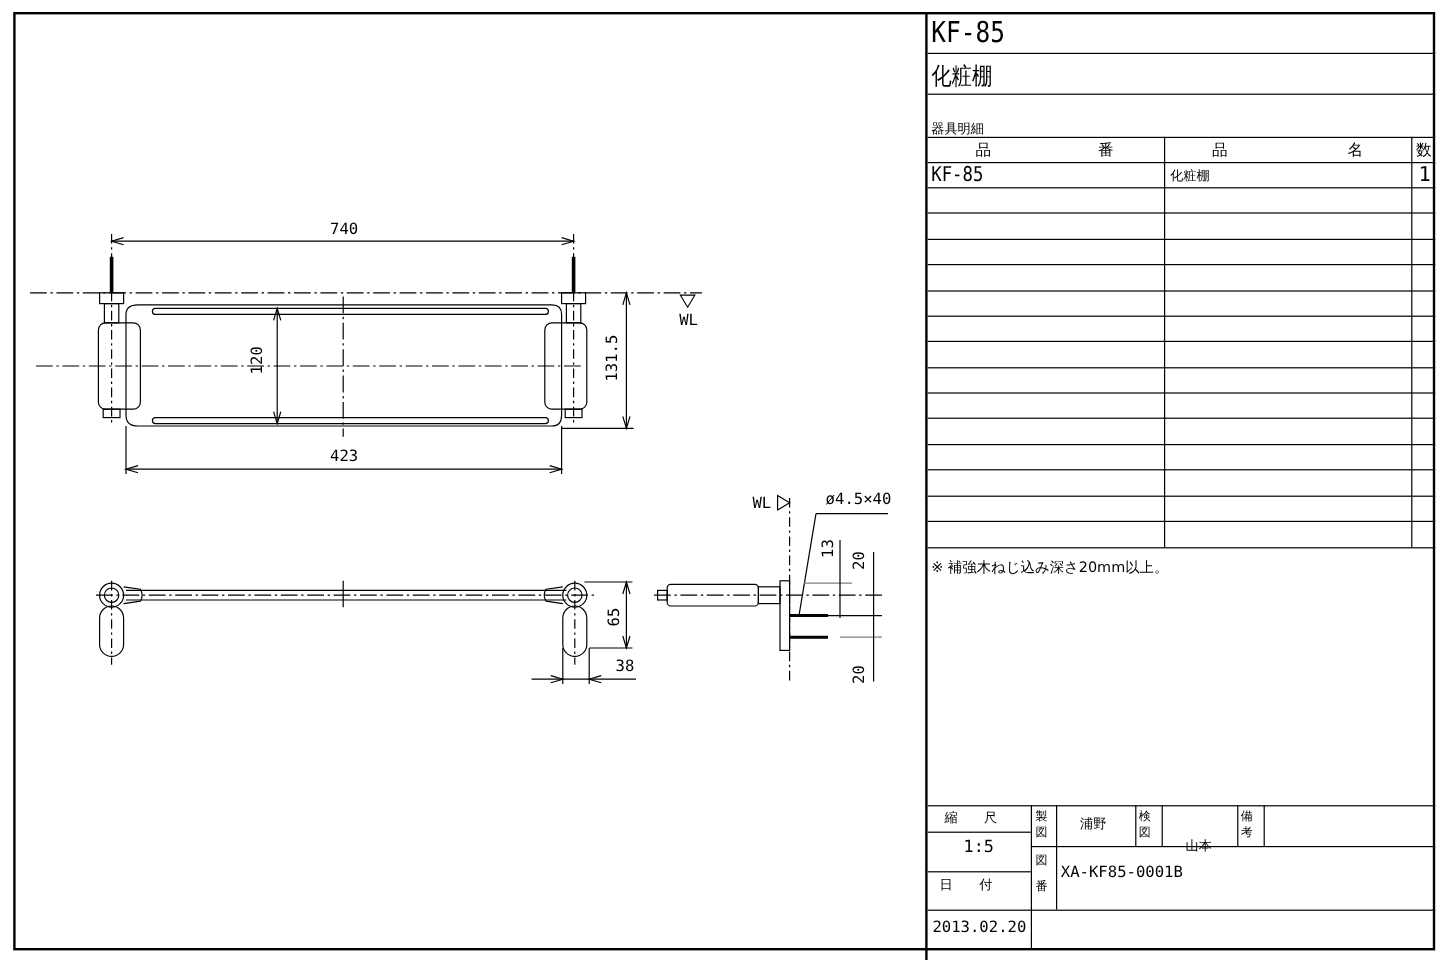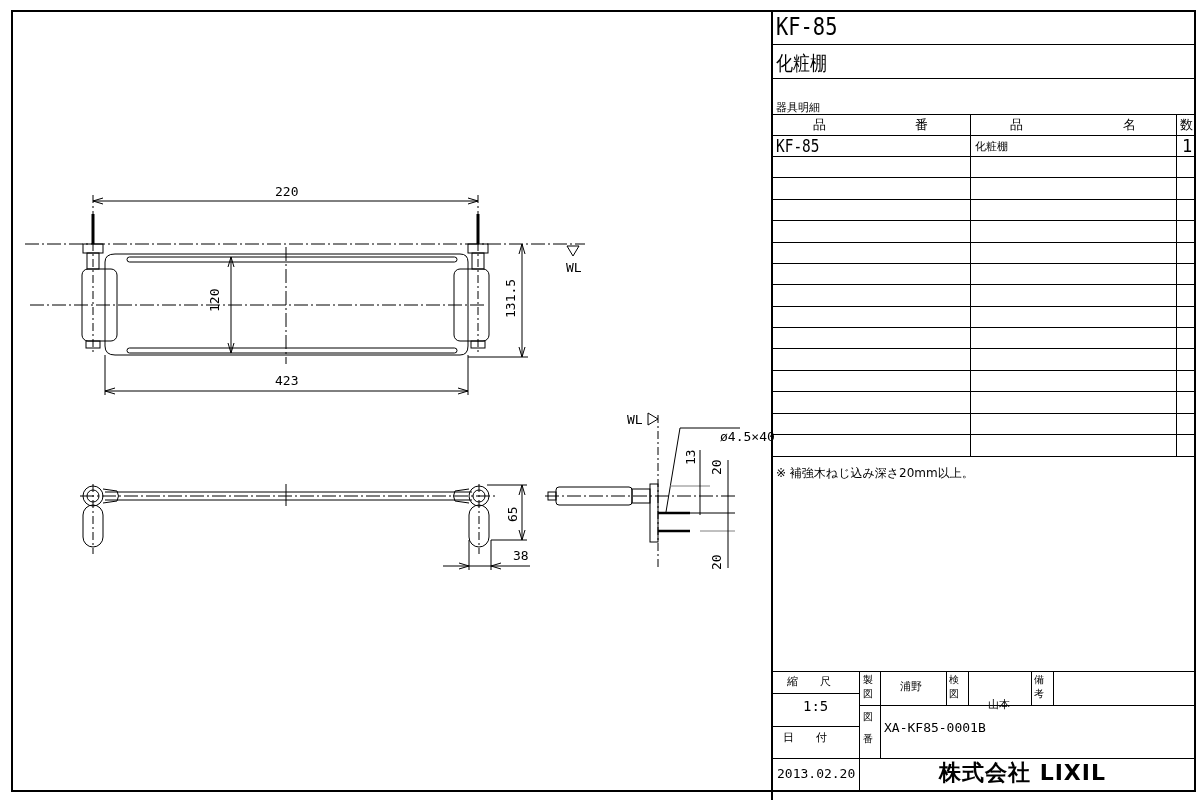--- a/index.html
+++ b/index.html
@@ -122,29 +122,29 @@
     <line x1="680" y1="428" x2="666" y2="512"></line>
 
     <line x1="670" y1="486" x2="710" y2="486" stroke="#808080"></line>
     <line x1="700" y1="450" x2="700" y2="515"></line>
     <line x1="685" y1="513" x2="735" y2="513"></line>
     <line x1="700" y1="531" x2="735" y2="531" stroke="#808080"></line>
     <line x1="728" y1="460" x2="728" y2="568"></line>
   </g>
 </svg>
 
-<div class="abs dimtxt" style="left:275px;top:184px;">220</div>
+<div class="abs dimtxt" style="left:275px;top:184px;">740</div>
 <div class="abs dimtxt" style="left:275px;top:373px;">423</div>
 <div class="abs dimtxt" style="left:207px;top:312px;transform:rotate(-90deg);transform-origin:left top;">120</div>
 <div class="abs dimtxt" style="left:503px;top:318px;transform:rotate(-90deg);transform-origin:left top;">131.5</div>
 <div class="abs dimtxt" style="left:566px;top:260px;">WL</div>
 <div class="abs dimtxt" style="left:505px;top:522px;transform:rotate(-90deg);transform-origin:left top;">65</div>
 <div class="abs dimtxt" style="left:513px;top:548px;">38</div>
 <div class="abs dimtxt" style="left:627px;top:412px;">WL</div>
-<div class="abs dimtxt" style="left:720px;top:409px;margin-top:20px;">ø4.5×40</div>
+<div class="abs dimtxt" style="left:688px;top:409px;">ø4.5×40</div>
 <div class="abs dimtxt" style="left:683px;top:465px;transform:rotate(-90deg);transform-origin:left top;">13</div>
 <div class="abs dimtxt" style="left:709px;top:475px;transform:rotate(-90deg);transform-origin:left top;">20</div>
 <div class="abs dimtxt" style="left:709px;top:570px;transform:rotate(-90deg);transform-origin:left top;">20</div>
 
 <div class="tb">
   <div class="abs t-model" style="left:3px;top:3px;">KF-85</div>
   <div class="hl" style="left:0;top:34px;width:423px;"></div>
   <div class="abs t-name" style="left:3px;top:40px;">化粧棚</div>
   <div class="hl" style="left:0;top:68px;width:423px;"></div>
   <div class="abs small" style="left:3px;top:90px;">器具明細</div>
@@ -204,14 +204,13 @@
   <div class="vl" style="left:258px;top:661px;height:34px;"></div>
   <div class="abs small" style="left:261px;top:663px;font-size:10px;">備</div>
   <div class="abs small" style="left:261px;top:677px;font-size:10px;">考</div>
   <div class="vl" style="left:280px;top:661px;height:34px;"></div>
   <div class="hl" style="left:86px;top:695px;width:337px;"></div>
 
   <div class="abs small" style="left:90px;top:700px;font-size:10px;">図</div>
   <div class="abs small" style="left:90px;top:722px;font-size:10px;">番</div>
   <div class="abs mono" style="left:111px;top:710px;font-size:13px;">XA-KF85-0001B</div>
 
-  <div class="abs brand" style="left:166px;top:748px;">株式会社 LIXIL</div>
 </div>
 
 </body></html>

